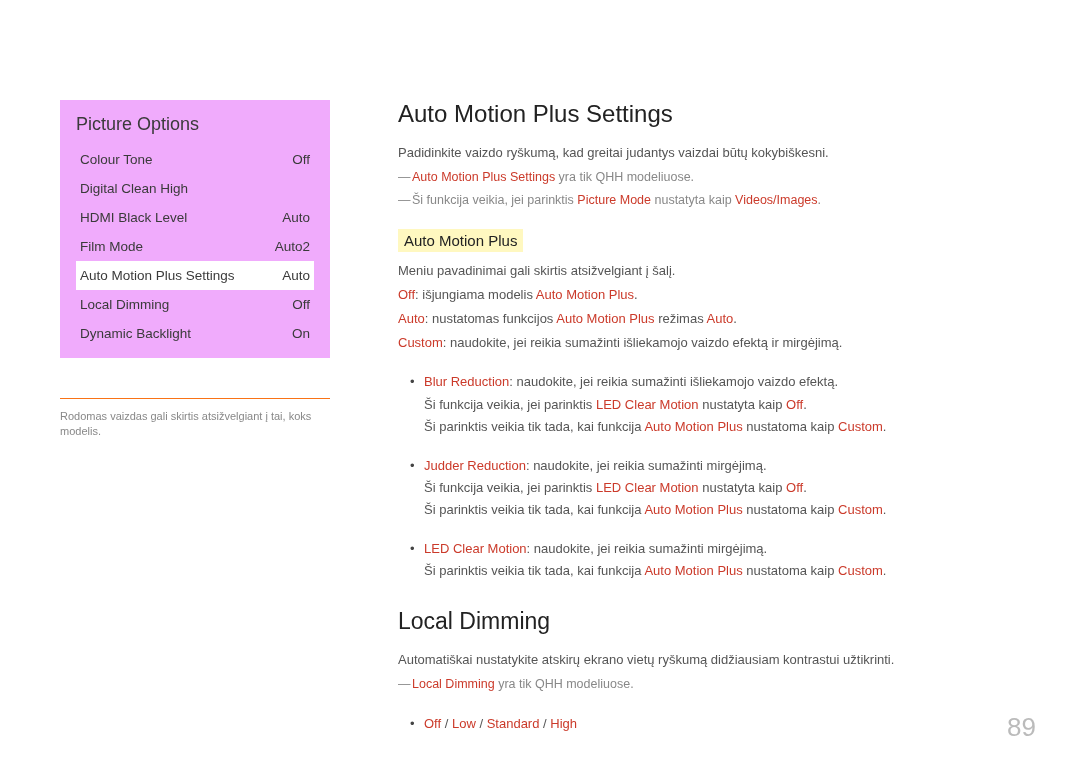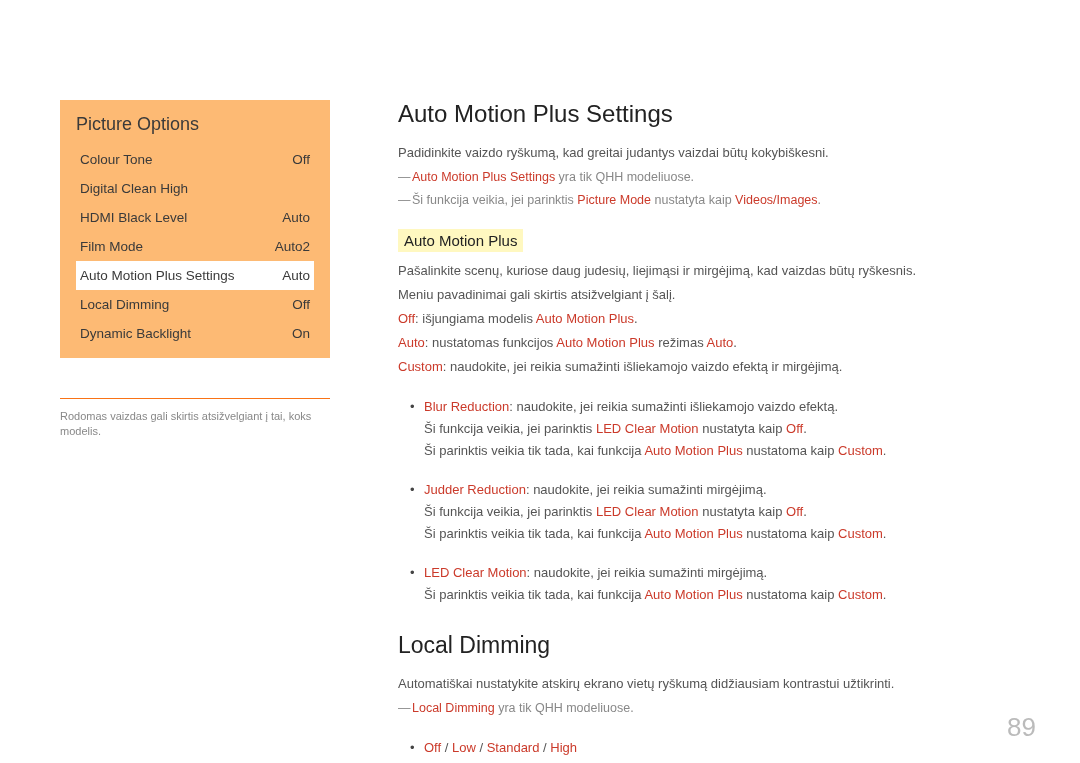--- a/index.html
+++ b/index.html
@@ -10,21 +10,21 @@
     font-family: Arial, Helvetica, sans-serif;
     color: #333;
     position: relative;
     padding: 100px 60px 40px 60px;
   }
   .layout { display: flex; gap: 68px; }
   .left-col { width: 270px; flex-shrink: 0; }
   .right-col { flex: 1; }
 
   .panel {
-    background: #fdba74;
+    background: #f0abfc;
     padding: 14px 16px 10px 16px;
   }
   .panel-title {
     font-size: 18px;
     color: #3a3a3a;
     font-weight: 400;
     margin-bottom: 10px;
   }
   .menu-row {
     display: flex;
@@ -165,21 +165,20 @@
     </div>
     <div class="note-line">
       <span class="hl">Auto Motion Plus Settings</span><span> yra tik QHH modeliuose.</span>
     </div>
     <div class="note-line">
       <span>Ši funkcija veikia, jei parinktis </span><span class="hl">Picture Mode</span><span> nustatyta kaip </span><span class="hl">Videos/Images</span><span>.</span>
     </div>
 
     <div class="sub-title">Auto Motion Plus</div>
     <div class="body-text">
-      <p>Pašalinkite scenų, kuriose daug judesių, liejimąsi ir mirgėjimą, kad vaizdas būtų ryškesnis.</p>
       <p>Meniu pavadinimai gali skirtis atsižvelgiant į šalį.</p>
       <p><span class="hl">Off</span><span>: išjungiama modelis </span><span class="hl">Auto Motion Plus</span><span>.</span></p>
       <p><span class="hl">Auto</span><span>: nustatomas funkcijos </span><span class="hl">Auto Motion Plus</span><span> režimas </span><span class="hl">Auto</span><span>.</span></p>
       <p><span class="hl">Custom</span><span>: naudokite, jei reikia sumažinti išliekamojo vaizdo efektą ir mirgėjimą.</span></p>
     </div>
 
     <ul class="bullets">
       <li>
         <span class="hl">Blur Reduction</span><span>: naudokite, jei reikia sumažinti išliekamojo vaizdo efektą.</span>
         <span class="sub-indent"><span>Ši funkcija veikia, jei parinktis </span><span class="hl">LED Clear Motion</span><span> nustatyta kaip </span><span class="hl">Off</span><span>.</span></span>

